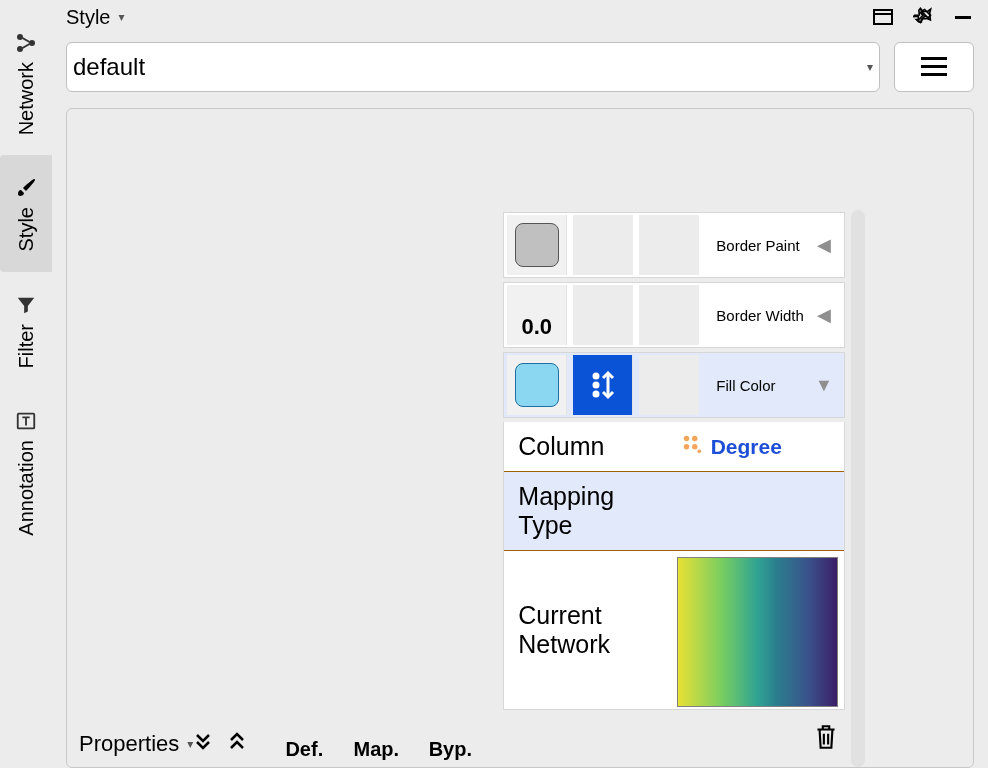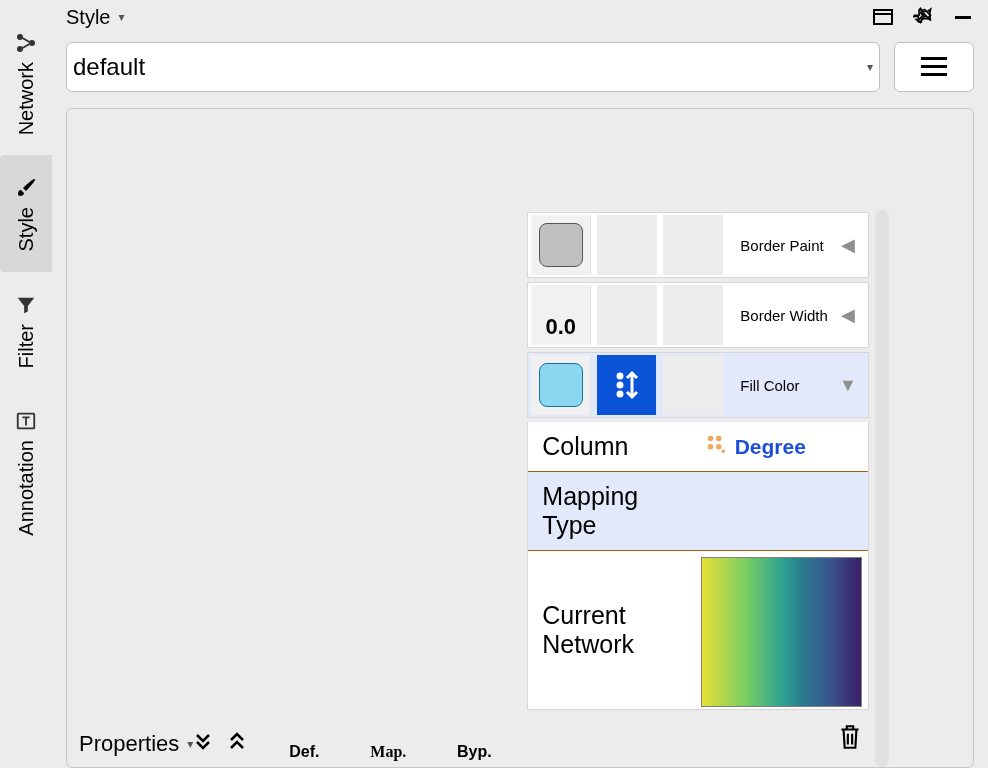--- a/index.html
+++ b/index.html
@@ -32,24 +32,24 @@
   .hamburger { width: 80px; height: 50px; background: #fff; border: 1px solid #bfbfbf; border-radius: 6px; display:flex; align-items:center; justify-content:center; cursor:pointer; }
 
   
   .panel { margin: 0 14px; border: 1px solid #c7c7c7; border-radius: 6px; background:#ececec; flex:1; display:flex; overflow:hidden;align-items:flex-end; }
   .panel-header { height: 46px; display:flex; align-items:center; justify-content:space-between; padding: 0 12px; }
   .panel-title { font-size: 22px; display:flex; align-items:center; gap:8px; }
   .panel-title .caret { font-size: 12px; color:#555; }
   .expcol { display:flex; gap: 14px; }
   .expcol span { font-size: 22px; cursor:pointer; }
 
-  .colheads { display:flex; padding: 4px 12px 6px 12px; font-size: 16px; font-weight:600; gap: 16px; }
+  .colheads { display:flex; padding: 4px 12px 6px 12px; font-size: 20px; font-weight:600; gap: 4px; }
   .colheads div { text-align:center; }
   .colheads .c1 { width: 66px; }
-  .colheads .c2 { width: 70px; font-family: Liberation Serif, serif; }
+  .colheads .c2 { width: 70px; }
   .colheads .c3 { width: 70px; }
 
   .rows { background:#ececec; padding: 0 4px 4px 4px; position:relative; }
   .rows-scroll { position:absolute; right:0; top:0; width:14px; height:100%; background:#e1e1e1; border-radius:7px; }
 
   .prop-row { background:#fff; border:1px solid #d7d7d7; margin: 2px 16px 4px 2px; display:flex; align-items:center; height:66px; }
   .prop-row.selected { background:#e1e9fa; }
 
   .swatch-group { display:flex; align-items:center; height:100%; }
   .swatch { width:60px; height:60px; margin: 0 3px; display:flex; align-items:center; justify-content:center; background:#f1f1f1; border-right:1px solid #e3e3e3; }

